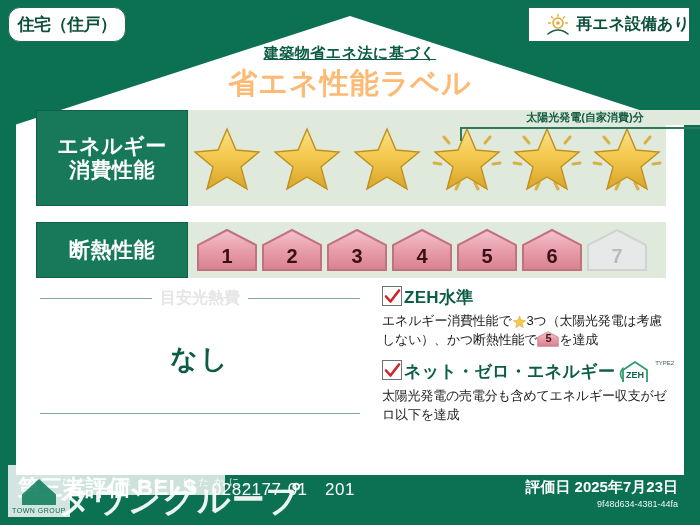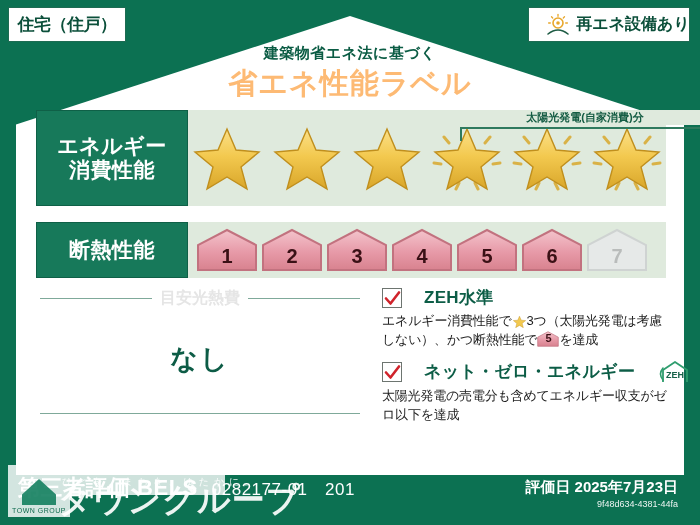--- a/index.html
+++ b/index.html
@@ -39,37 +39,39 @@
     display: flex; align-items: center; justify-content: center;
     color: #0b4f3a;
     font-weight: bold;
     white-space: nowrap;
   }
   #badge-dwelling {
     left: 8px; top: 7px;
     width: 118px; height: 35px;
     font-size: 17px;
     letter-spacing: -0.5px;
+    border-radius: 12px;
   }
   #badge-renewable {
     right: 10px; top: 7px;
     width: 162px; height: 35px;
     font-size: 16px;
     gap: 5px;
     padding-left: 17px;
   }
   .sun-icon { width: 26px; height: 24px; flex: 0 0 26px; }
 
   
   .title-sub {
     position: absolute; left: 0; right: 0; top: 44px;
     text-align: center;
     font-size: 15px; font-weight: bold;
     color: #0b5c44;
     letter-spacing: 0.5px;
+    text-decoration: underline;
   }
   .title-main {
     position: absolute; left: 0; right: 0; top: 64px;
     text-align: center;
     font-size: 29px; font-weight: bold;
     color: #fdba74;
     letter-spacing: 1px;
   }
 
   
@@ -169,21 +171,21 @@
     letter-spacing: 2px;
   }
   .cost-rule {
     margin-top: 36px;
     height: 1px; background: #7fa99a;
   }
 
   
   #zeh-block { position: absolute; left: 382px; top: 286px; width: 290px; }
   .zeh-item { margin-bottom: 10px; }
-  .zeh-head { display: flex; align-items: center; gap: 22px; }
+  .zeh-head { display: flex; align-items: flex-start; gap: 2px; }
   .check-box {
     width: 20px; height: 20px; flex: 0 0 20px;
     border: 1px solid #6d7570;
     background: #fff;
     position: relative;
   }
   .check-box svg { position: absolute; left: 1px; top: 1px; width: 17px; height: 17px; }
   .zeh-title {
     font-size: 17px; font-weight: bold; color: #0c5d46;
     letter-spacing: 0.3px; white-space: nowrap;

